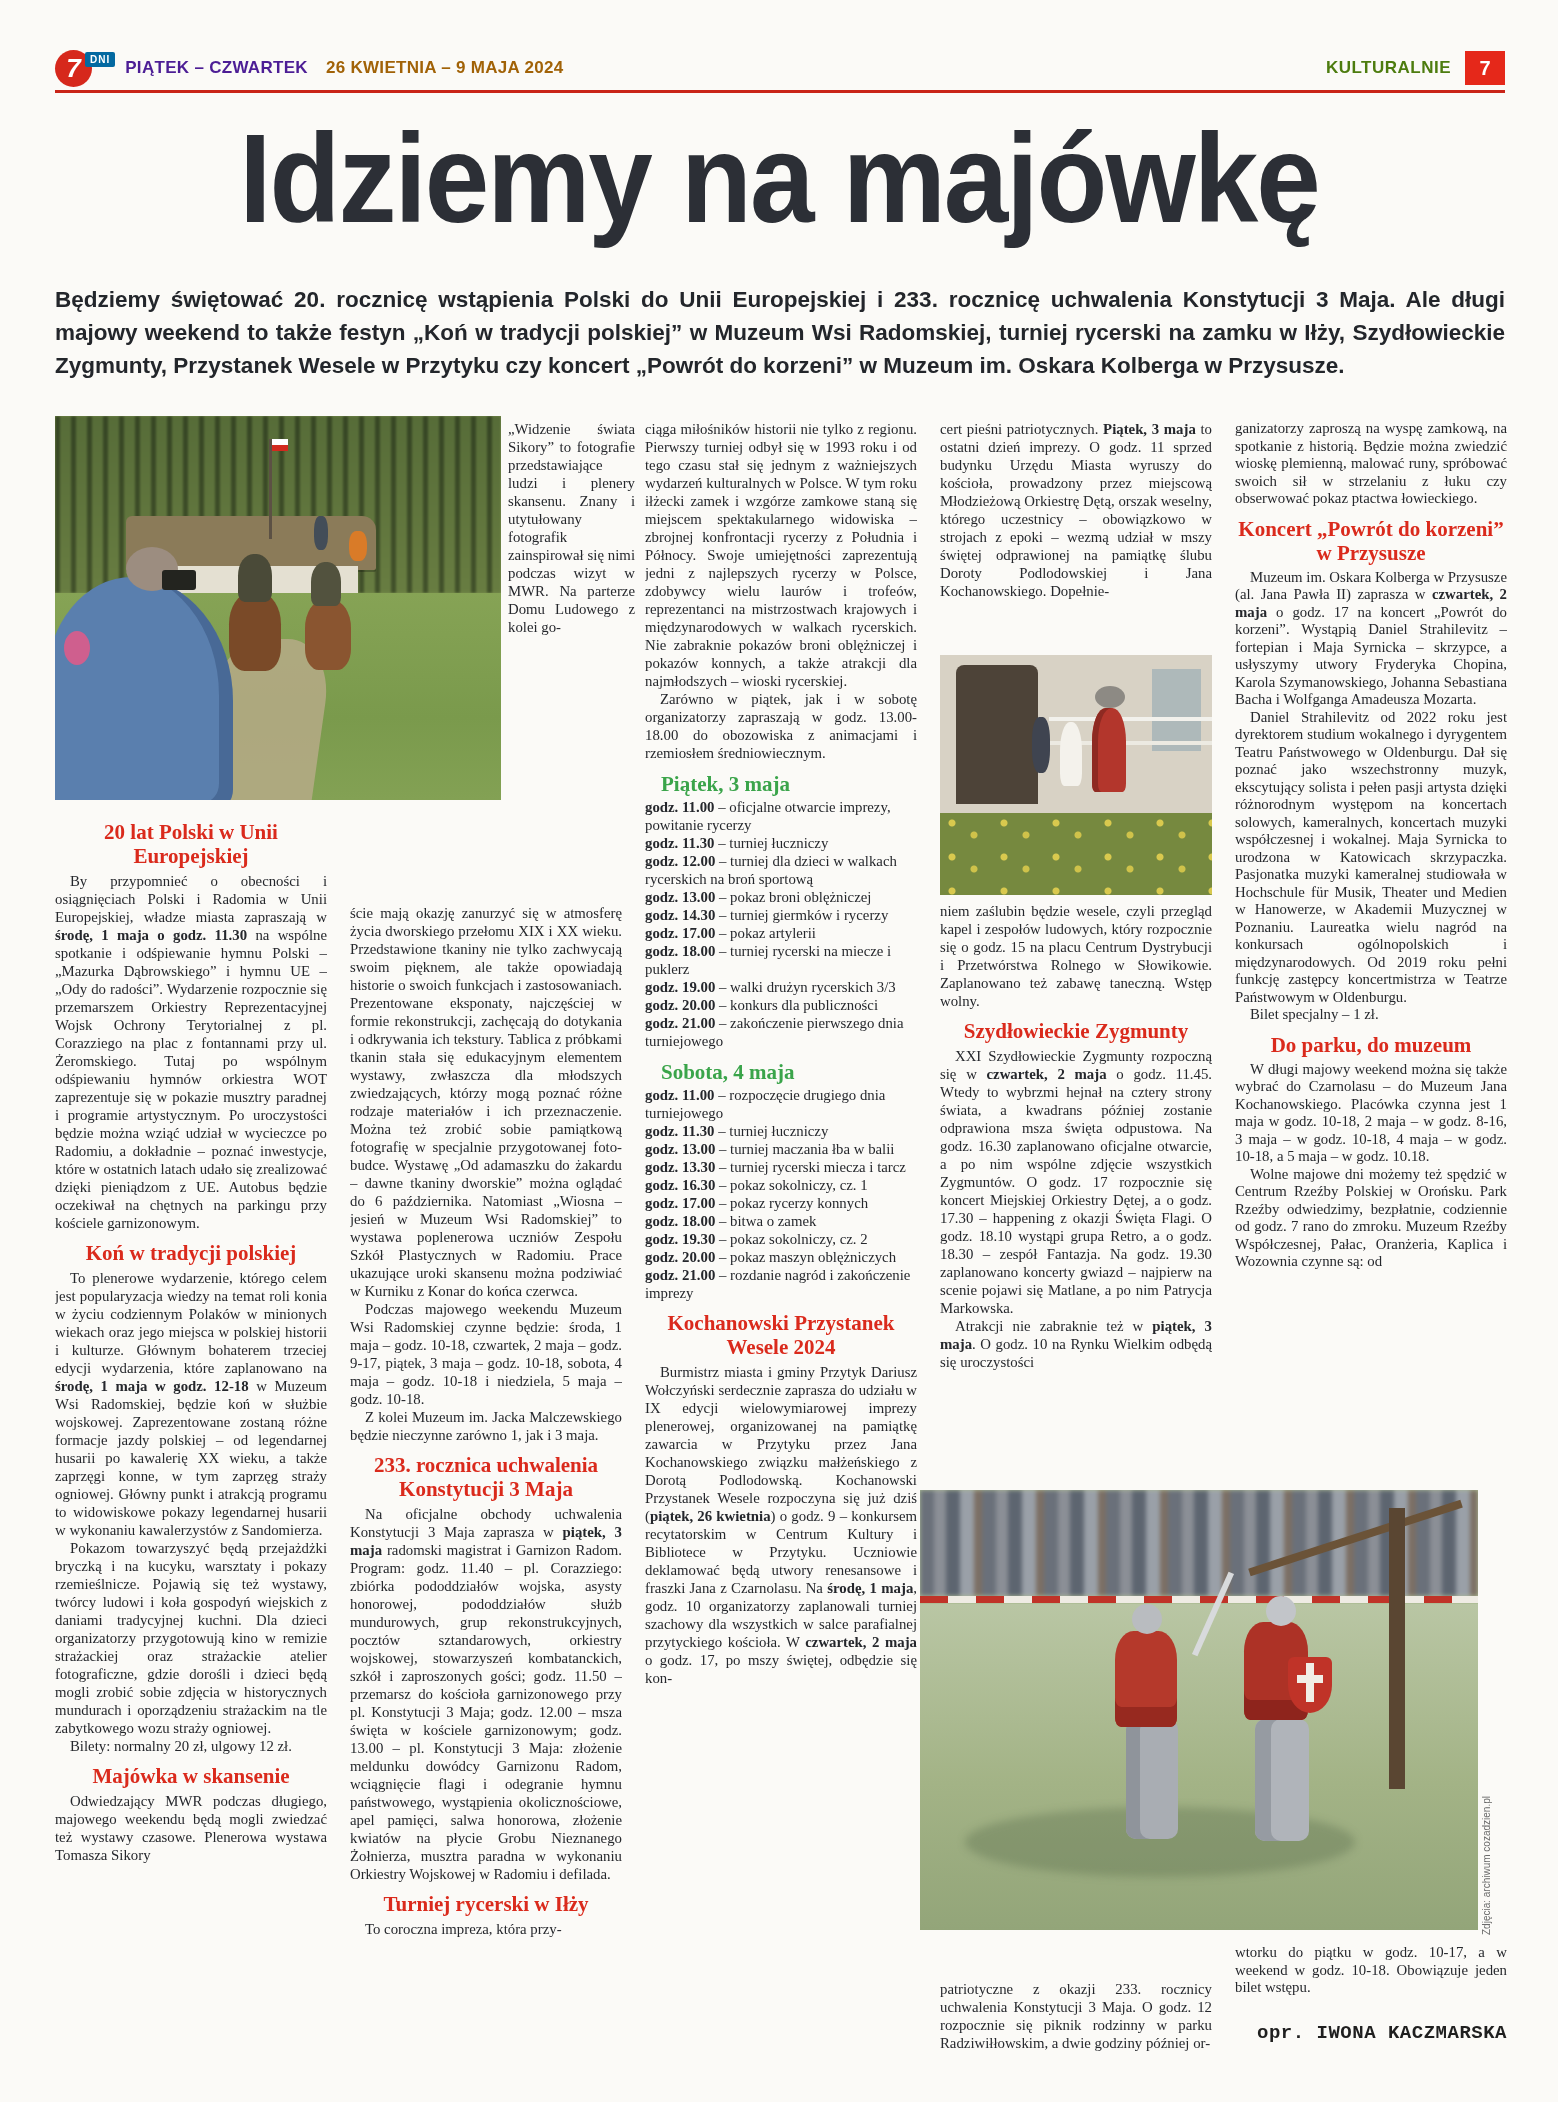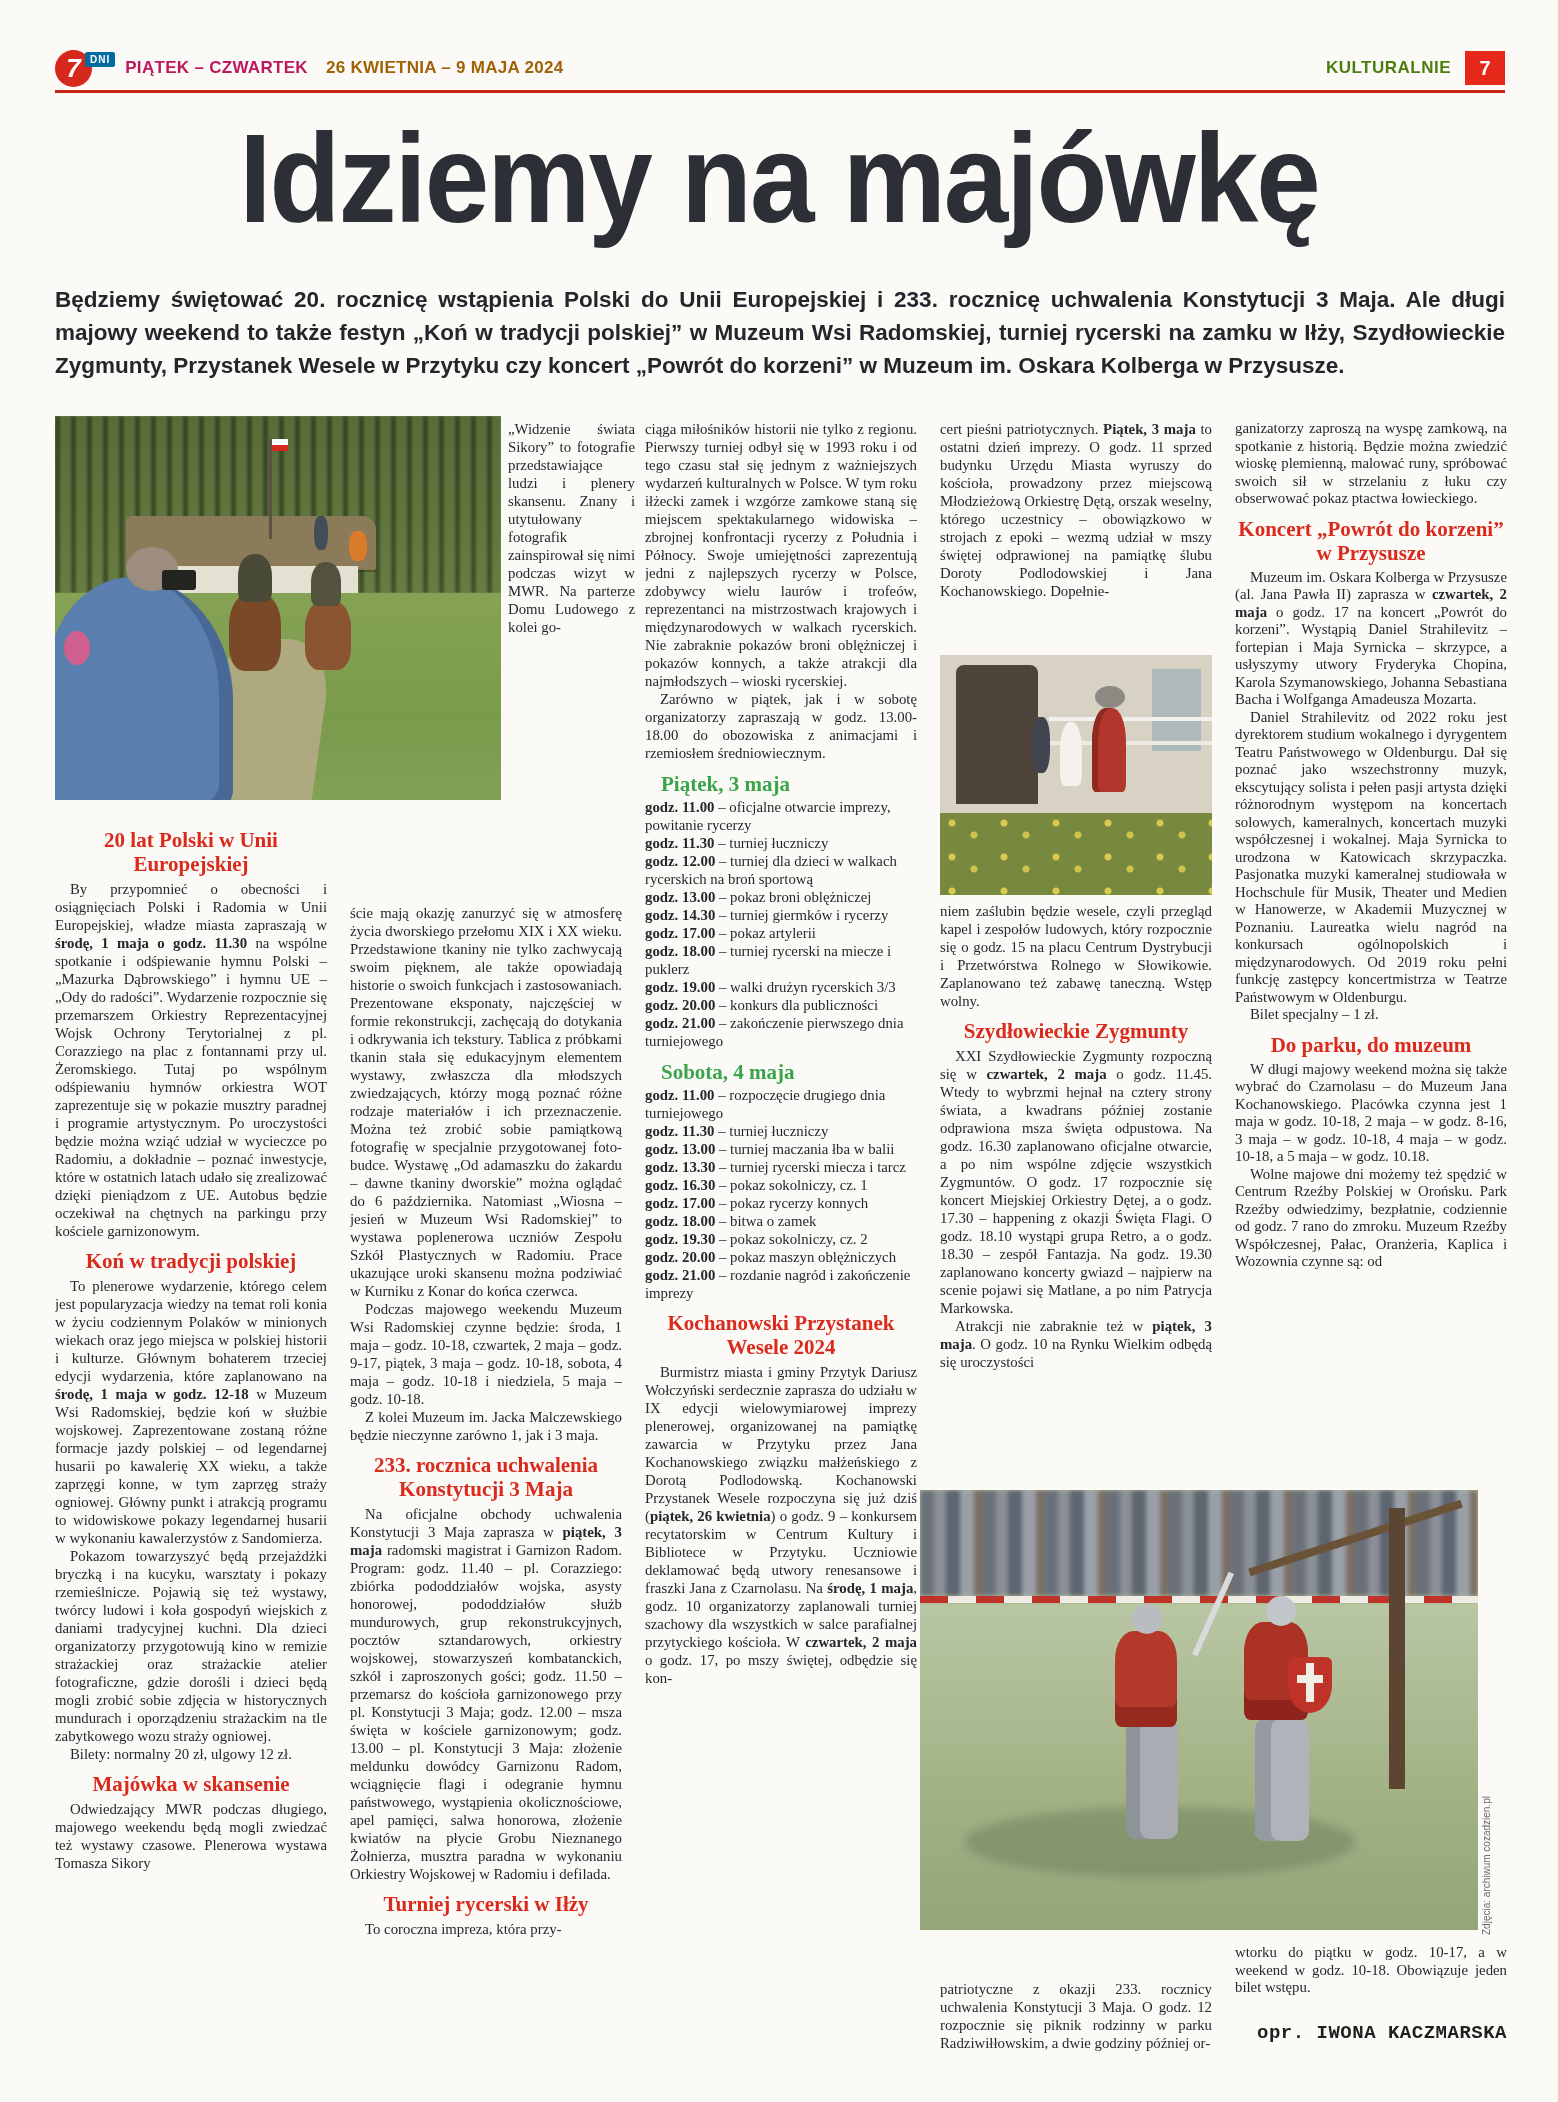--- a/index.html
+++ b/index.html
@@ -12,21 +12,21 @@
   .masthead{position:absolute;left:55px;top:48px;width:1450px;height:40px;display:flex;
             align-items:center;justify-content:space-between;
             font-family:"Liberation Sans",sans-serif;font-weight:bold;}
   .mh-left{display:flex;align-items:center;gap:10px;}
   .logo{display:flex;align-items:flex-start;}
   .logo-circle{width:37px;height:37px;border-radius:50%;background:#d6281c;color:#fff;
                display:flex;align-items:center;justify-content:center;
                font-size:26px;font-style:italic;font-weight:bold;}
   .logo-dni{background:#0369a1;color:#fff;font-size:10px;padding:2px 5px;border-radius:2px;
             margin-left:-7px;margin-top:2px;letter-spacing:1px;}
-  .mh-edition{font-size:17px;color:#be185d;letter-spacing:.3px;}
+  .mh-edition{font-size:17px;color:#4c1d95;letter-spacing:.3px;}
   .mh-date{font-size:17px;color:#a16207;letter-spacing:.3px;margin-left:8px;}
   .mh-right{display:flex;align-items:center;gap:14px;}
   .mh-section{font-size:17px;color:#4d7c0f;letter-spacing:.5px;}
   .mh-pagebox{width:40px;height:34px;background:#e5281a;color:#fff;display:flex;
               align-items:center;justify-content:center;font-size:20px;}
   .rule{position:absolute;left:55px;top:90px;width:1450px;height:3px;background:#c92418;}
   
   .headline{position:absolute;left:0;top:92px;width:100%;text-align:center;
             font-family:"Liberation Sans",sans-serif;font-weight:800;font-size:116px;
             line-height:160px;color:var(--hl);letter-spacing:-2px;transform:scaleY(1.08);
@@ -168,21 +168,21 @@
     <div class="ph-head"></div>
     <div class="ph-camera"></div>
     <div class="pink"></div>
   </div>
 
   <div class="col" style="left:508px;top:420px;width:127px;height:452px;">
     <p class="noind"><span>„Widzenie świata Sikory” to fotografie przedstawiające ludzi i plenery skansenu. Znany i utytułowany fotografik zainspirował się nimi podczas wizyt w MWR. Na parterze Domu Ludowego z kolei go-</span></p>
   </div>
 
   <div class="col" style="left:55px;top:812px;width:272px;height:1253px;">
-    <h3 class="hr" style="margin-top:16px;">20 lat Polski w Unii Europejskiej</h3>
+    <h3 class="hr" style="margin-top:8px;">20 lat Polski w Unii Europejskiej</h3>
     <p><span>By przypomnieć o obecności i osiągnięciach Polski i Radomia w Unii Europejskiej, władze miasta zapraszają w </span><b>środę, 1 maja o godz. 11.30</b><span> na wspólne spotkanie i odśpiewanie hymnu Polski – „Mazurka Dąbrowskiego” i hymnu UE – „Ody do radości”. Wydarzenie rozpocznie się przemarszem Orkiestry Reprezentacyjnej Wojsk Ochrony Terytorialnej z pl. Corazziego na plac z fontannami przy ul. Żeromskiego. Tutaj po wspólnym odśpiewaniu hymnów orkiestra WOT zaprezentuje się w pokazie musztry paradnej i programie artystycznym. Po uroczystości będzie można wziąć udział w wycieczce po Radomiu, a dokładnie – poznać inwestycje, które w ostatnich latach udało się zrealizować dzięki pieniądzom z UE. Autobus będzie oczekiwał na chętnych na parkingu przy kościele garnizonowym.</span></p>
     <h3 class="hr">Koń w tradycji polskiej</h3>
     <p><span>To plenerowe wydarzenie, którego celem jest popularyzacja wiedzy na temat roli konia w życiu codziennym Polaków w minionych wiekach oraz jego miejsca w polskiej historii i kulturze. Głównym bohaterem trzeciej edycji wydarzenia, które zaplanowano na </span><b>środę, 1 maja w godz. 12-18</b><span> w Muzeum Wsi Radomskiej, będzie koń w służbie wojskowej. Zaprezentowane zostaną różne formacje jazdy polskiej – od legendarnej husarii po kawalerię XX wieku, a także zaprzęgi konne, w tym zaprzęg straży ogniowej. Główny punkt i atrakcją programu to widowiskowe pokazy legendarnej husarii w wykonaniu kawalerzystów z Sandomierza.</span></p>
     <p><span>Pokazom towarzyszyć będą przejażdżki bryczką i na kucyku, warsztaty i pokazy rzemieślnicze. Pojawią się też wystawy, twórcy ludowi i koła gospodyń wiejskich z daniami tradycyjnej kuchni. Dla dzieci organizatorzy przygotowują kino w remizie strażackiej oraz strażackie atelier fotograficzne, gdzie dorośli i dzieci będą mogli zrobić sobie zdjęcia w historycznych mundurach i oporządzeniu strażackim na tle zabytkowego wozu straży ogniowej.</span></p>
     <p><span>Bilety: normalny 20 zł, ulgowy 12 zł.</span></p>
     <h3 class="hr">Majówka w skansenie</h3>
     <p><span>Odwiedzający MWR podczas długiego, majowego weekendu będą mogli zwiedzać też wystawy czasowe. Plenerowa wystawa Tomasza Sikory</span></p>
   </div>
 
   <div class="col" style="left:350px;top:904px;width:272px;height:1187px;">

